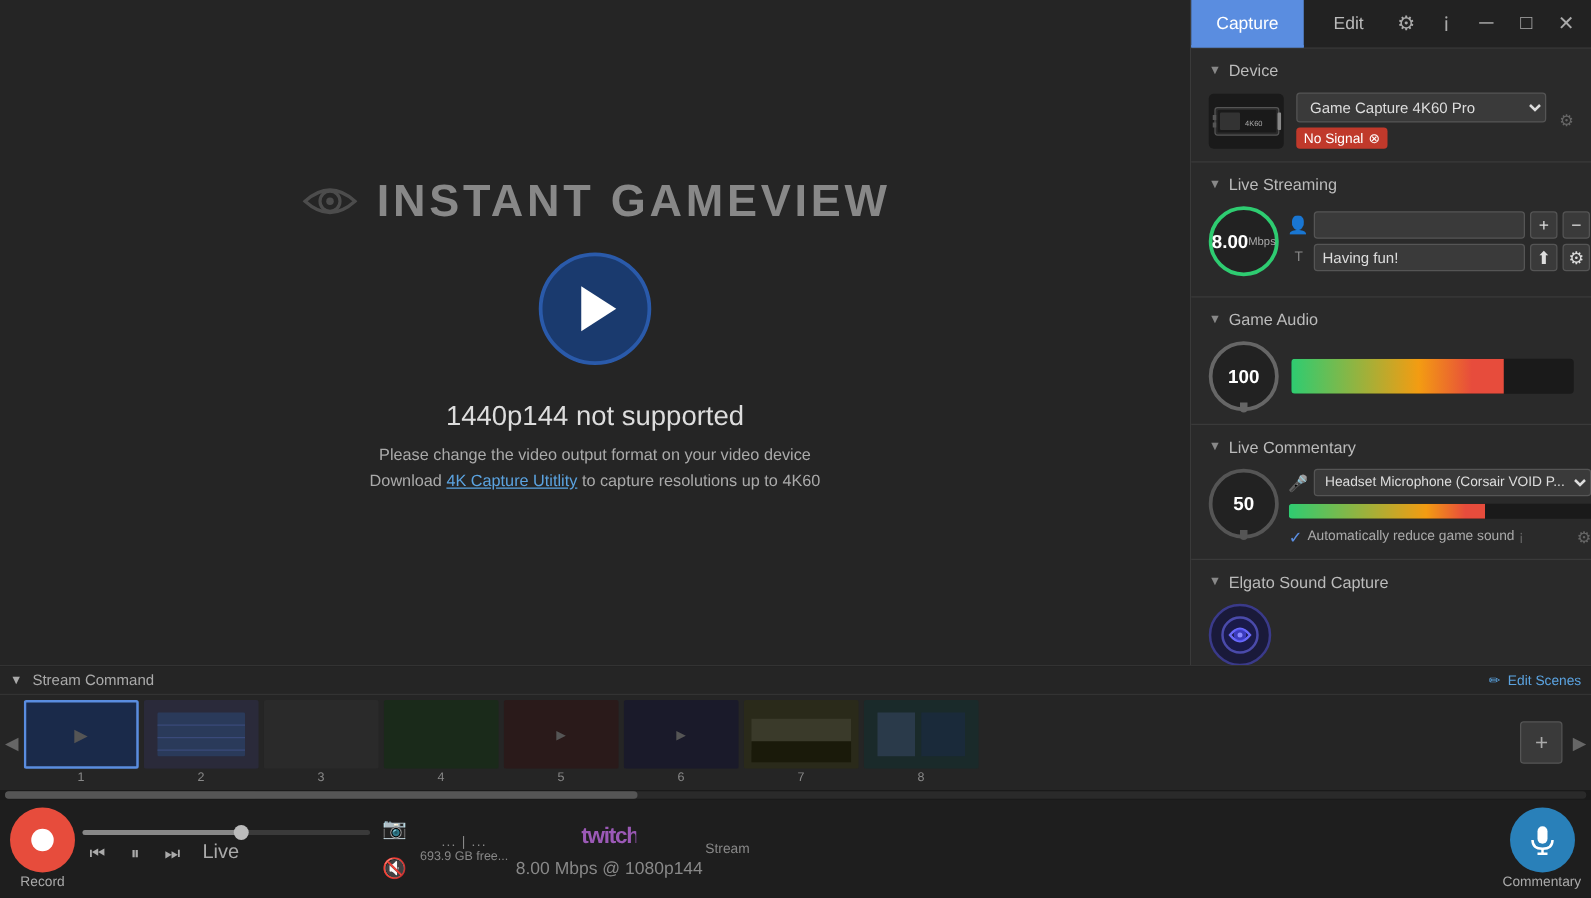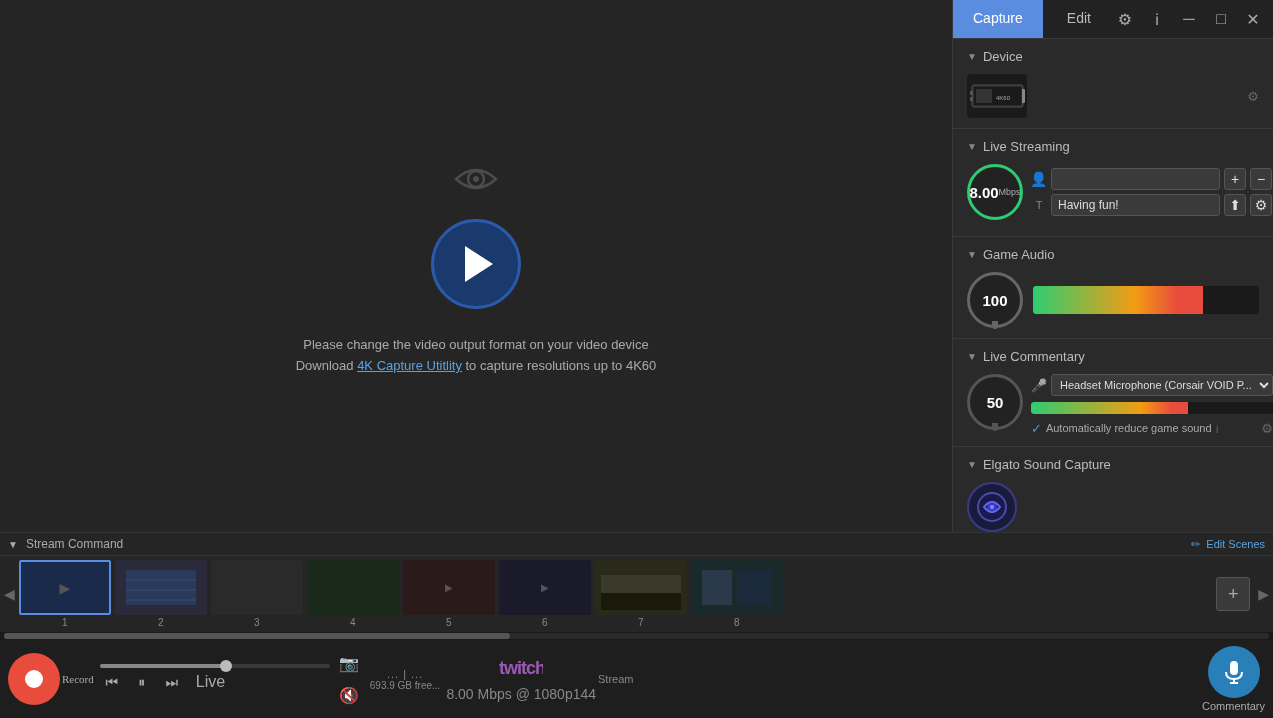--- a/index.html
+++ b/index.html
@@ -657,25 +657,24 @@
     }
 
     .record-label {
       font-size: 11px;
       color: #aaa;
       text-align: center;
     }
 
     .record-wrapper {
       display: flex;
-      flex-direction: row;
+      flex-direction: column;
       align-items: center;
       gap: 2px;
       flex-shrink: 0;
-      font-family: Liberation Serif, serif;
     }
 
     
     .seek-bar-container {
       flex: 0 0 230px;
       display: flex;
       flex-direction: column;
       gap: 2px;
     }
 
@@ -862,26 +861,28 @@
 
 <div class="top-area">
 
   <div class="left-panel">
     <div class="brand-logo">
       <svg class="eye-icon" viewBox="0 0 50 40" fill="none">
         <path d="M5 20 Q25 2 45 20 Q25 38 5 20Z" stroke="#888" stroke-width="2.5" fill="none"></path>
         <circle cx="25" cy="20" r="8" stroke="#888" stroke-width="2.5" fill="none"></circle>
         <circle cx="25" cy="20" r="3" fill="#888"></circle>
       </svg>
+      <span class="brand-text">INSTANT GAMEVIEW</span>
     </div>
 
     <div class="play-button-circle">
       <div class="play-triangle"></div>
     </div>
 
+    <div class="not-supported-title">1440p144 not supported</div>
     <div class="not-supported-sub">Please change the video output format on your video device</div>
     <div class="download-link">
       <span>Download </span><a href="#">4K Capture Utitlity</a><span> to capture resolutions up to 4K60</span>
     </div>
   </div>
 
   <div class="right-panel">
 
     <div class="right-tabs">
       <div class="right-tab active">Capture</div>
@@ -905,20 +906,31 @@
           <svg class="capture-card-svg" viewBox="0 0 55 38">
             <rect x="2" y="8" width="51" height="22" rx="2" fill="#2a2a2a" stroke="#555" stroke-width="1"></rect>
             <rect x="4" y="10" width="47" height="18" rx="1" fill="#1a1a1a"></rect>
             <rect x="6" y="12" width="16" height="14" rx="1" fill="#333"></rect>
             <text x="26" y="23" fill="#aaa" font-size="6" font-family="Arial">4K60</text>
             <rect x="0" y="14" width="3" height="4" fill="#555"></rect>
             <rect x="0" y="20" width="3" height="4" fill="#555"></rect>
             <rect x="52" y="12" width="3" height="14" rx="1" fill="#888"></rect>
           </svg>
         </div>
+        <div class="device-info">
+          <div class="device-select-row">
+            <select class="device-select">
+              <option>Game Capture 4K60 Pro</option>
+            </select>
+          </div>
+          <div class="no-signal-badge">
+            <span>No Signal</span>
+            <span>⊗</span>
+          </div>
+        </div>
         <span class="device-gear section-gear">⚙</span>
       </div>
     </div>
 
     <div class="section">
       <div class="section-header">
         <span class="section-arrow">▼</span>
         <span>Live Streaming</span>
       </div>
       <div class="streaming-row">

